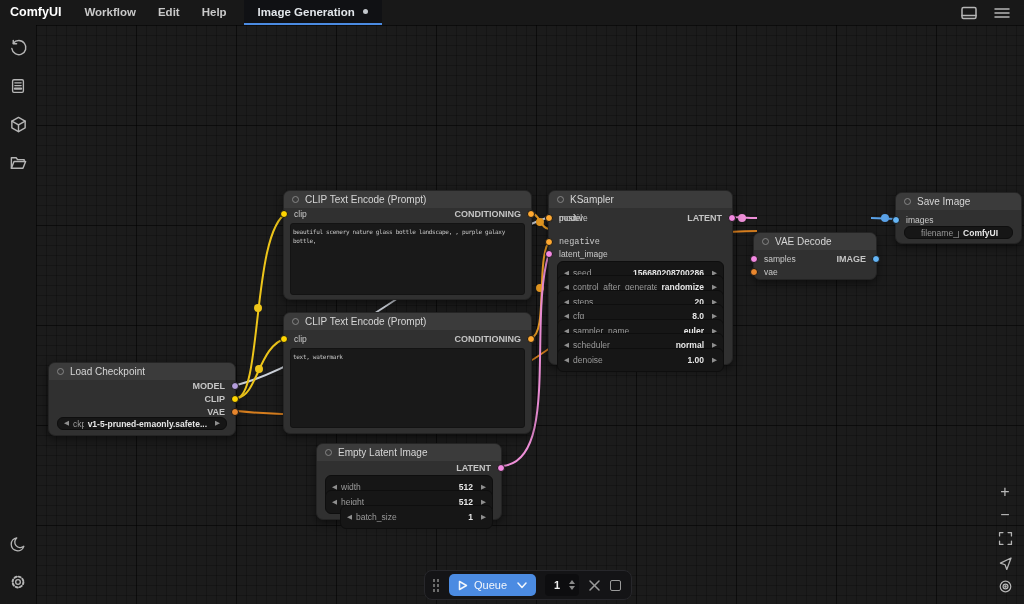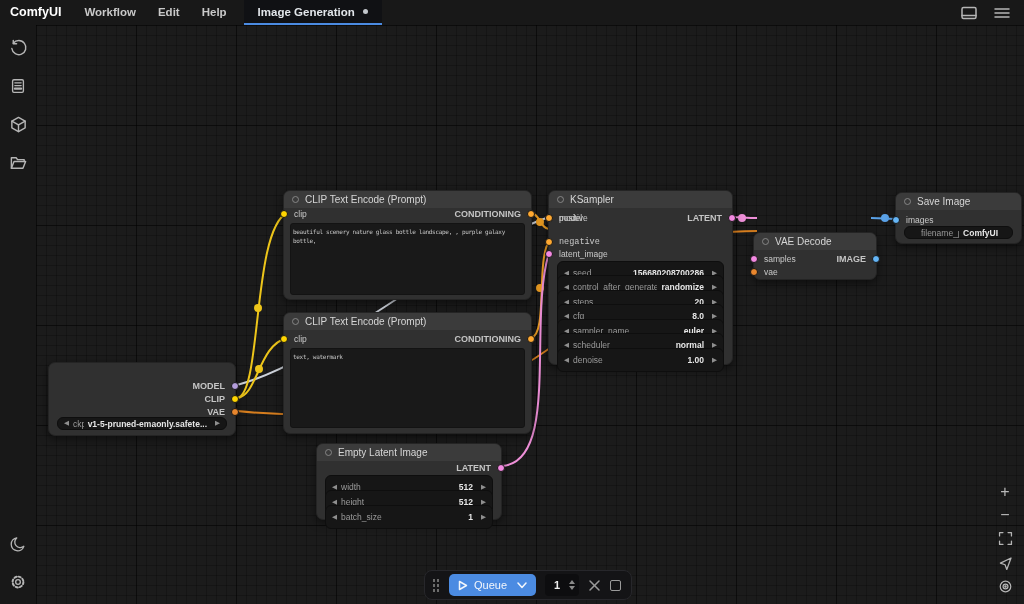--- a/index.html
+++ b/index.html
@@ -173,20 +173,24 @@
   </div>
   <div class="side-icon" style="margin-bottom:0">
     <svg width="18" height="18" viewBox="0 0 20 20" class="icon-svg">
       <circle cx="10" cy="10" r="2.6"></circle>
       <circle cx="10" cy="10" r="6" stroke-width="2.2" stroke-dasharray="2.4 2.3"></circle>
     </svg>
   </div>
 </div>
 
 <div class="node" style="left:48px; top:362px; width:188px; height:74px;">
+  <div class="node-title">
+    <span class="ring"></span>
+    <span class="t">Load Checkpoint</span>
+  </div>
   <div class="port-row out" style="top:17px;">
       <span>MODEL</span>
       <span class="pdot c-model"></span>
     </div>
   <div class="port-row out" style="top:30px;">
       <span>CLIP</span>
       <span class="pdot c-clip"></span>
     </div>
   <div class="port-row out" style="top:43px;">
       <span>VAE</span>
@@ -349,21 +353,21 @@
       <span class="lbl">width</span>
       <span class="val">512</span>
       <span class="arrow r">▶</span>
     </div>
   <div class="pill" style="top:46px;">
       <span class="arrow">◀</span>
       <span class="lbl">height</span>
       <span class="val">512</span>
       <span class="arrow r">▶</span>
     </div>
-  <div class="pill" style="top:61px;">
+  <div class="pill" style="top:61px;margin-left:15px;">
       <span class="arrow">◀</span>
       <span class="lbl">batch_size</span>
       <span class="val">1</span>
       <span class="arrow r">▶</span>
     </div>
 </div>
 
 <div id="queuebar">
   <div id="drag-handle"></div>
   <div id="queue-btn">

